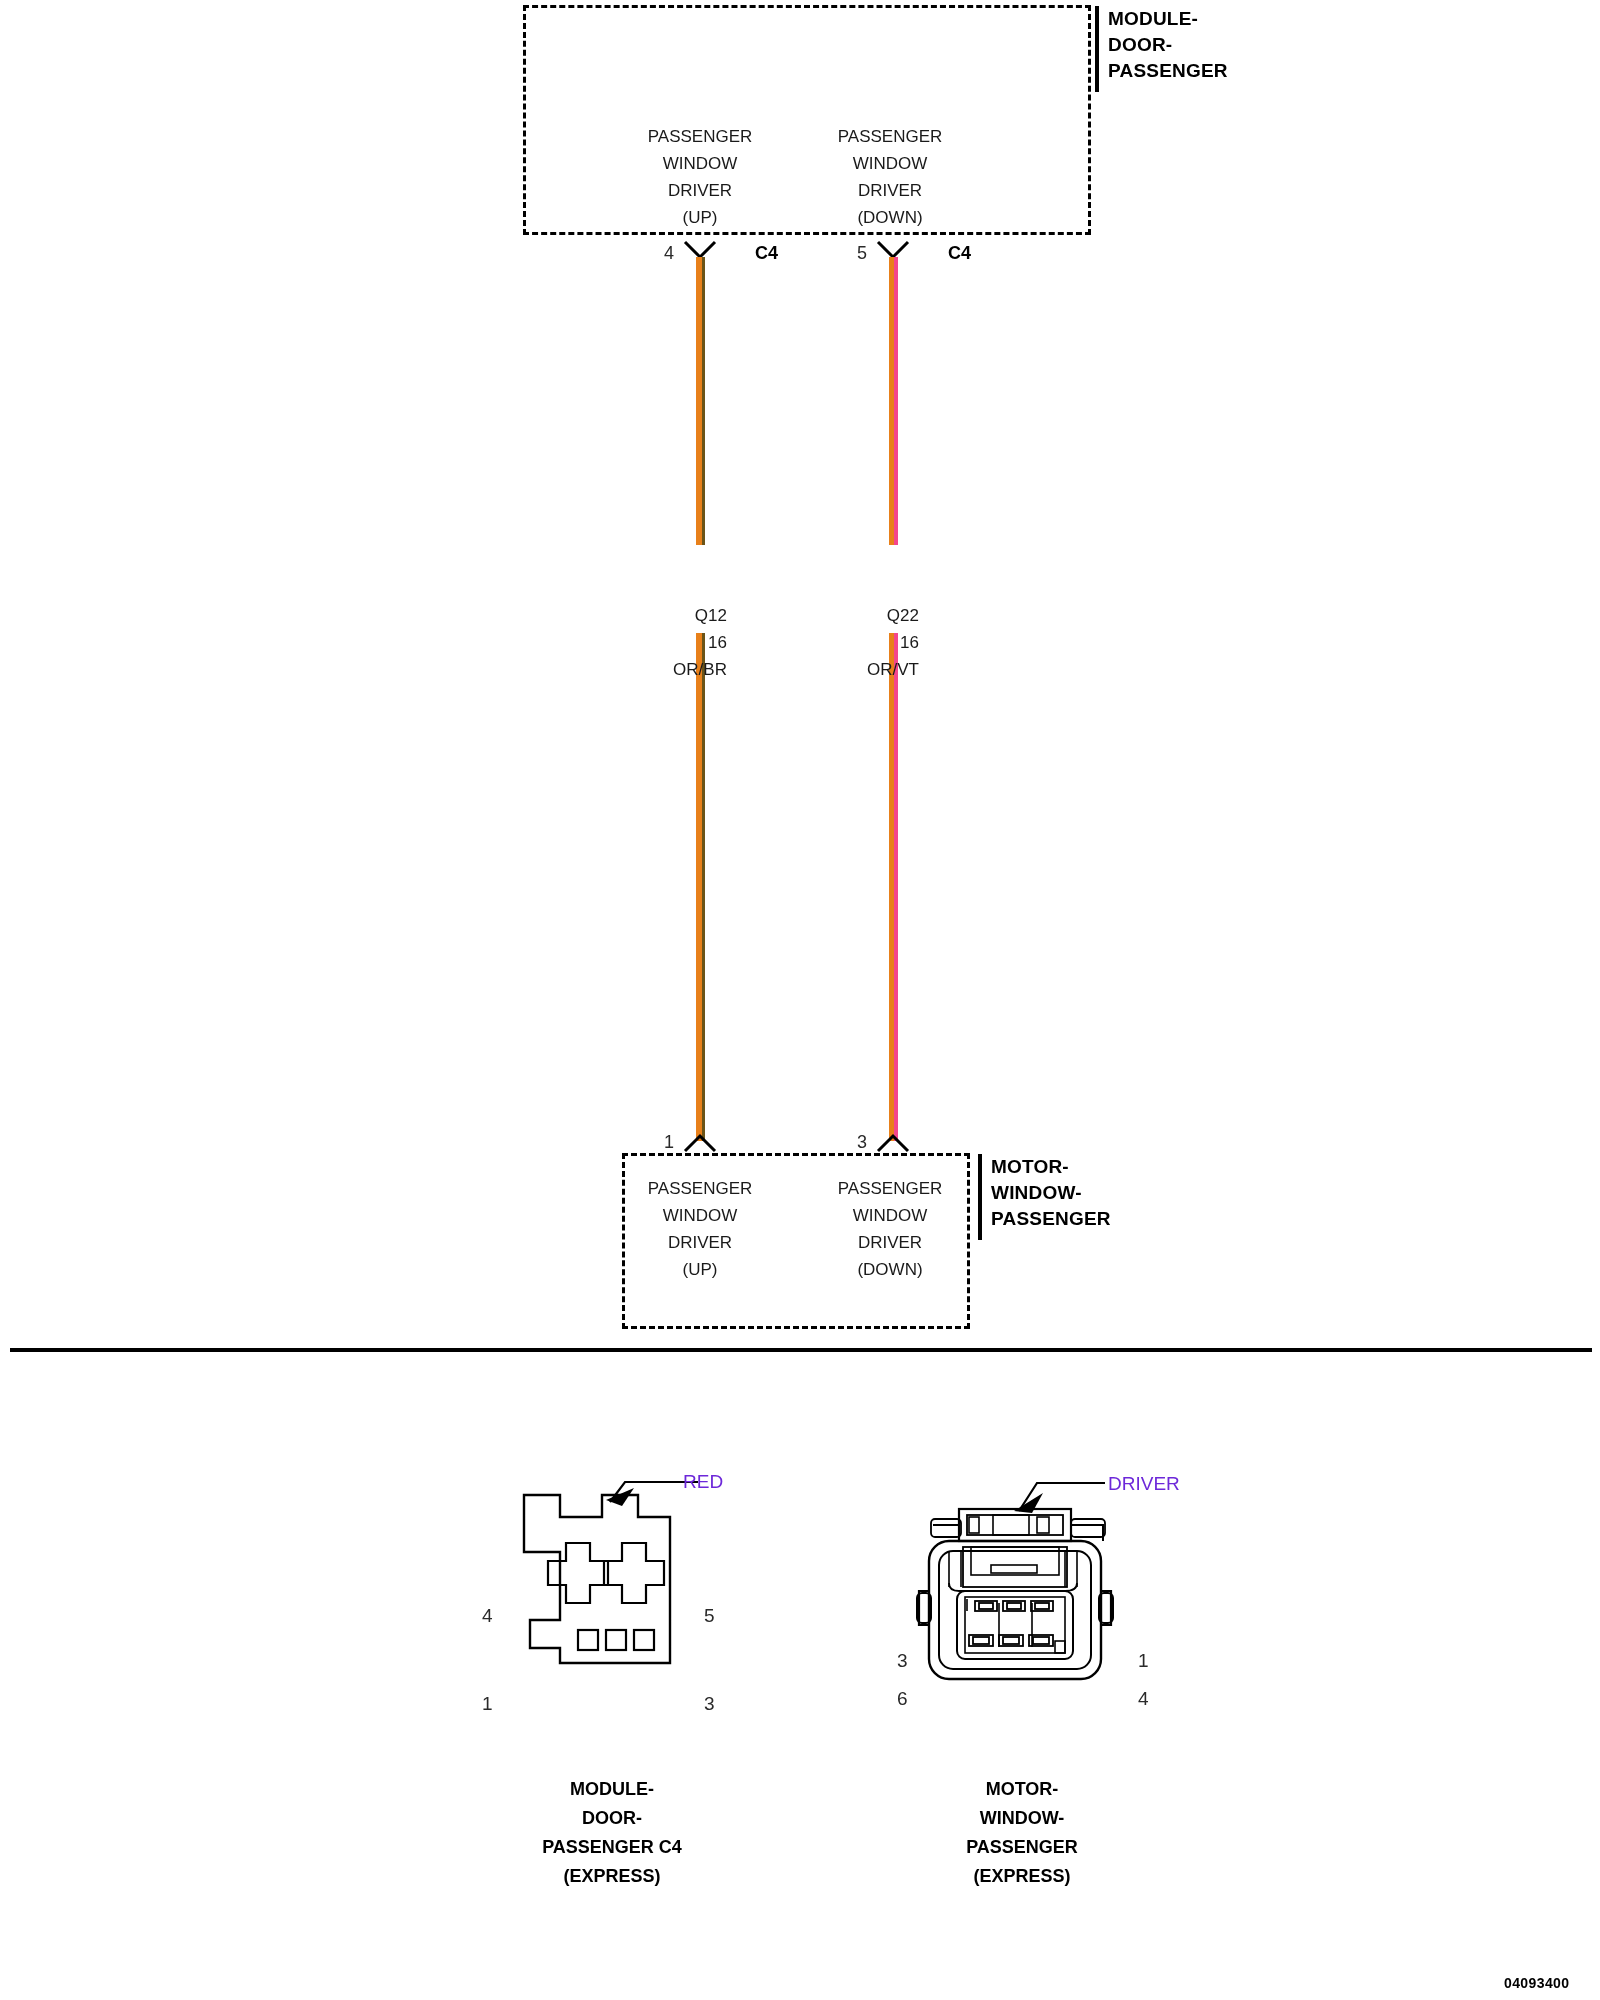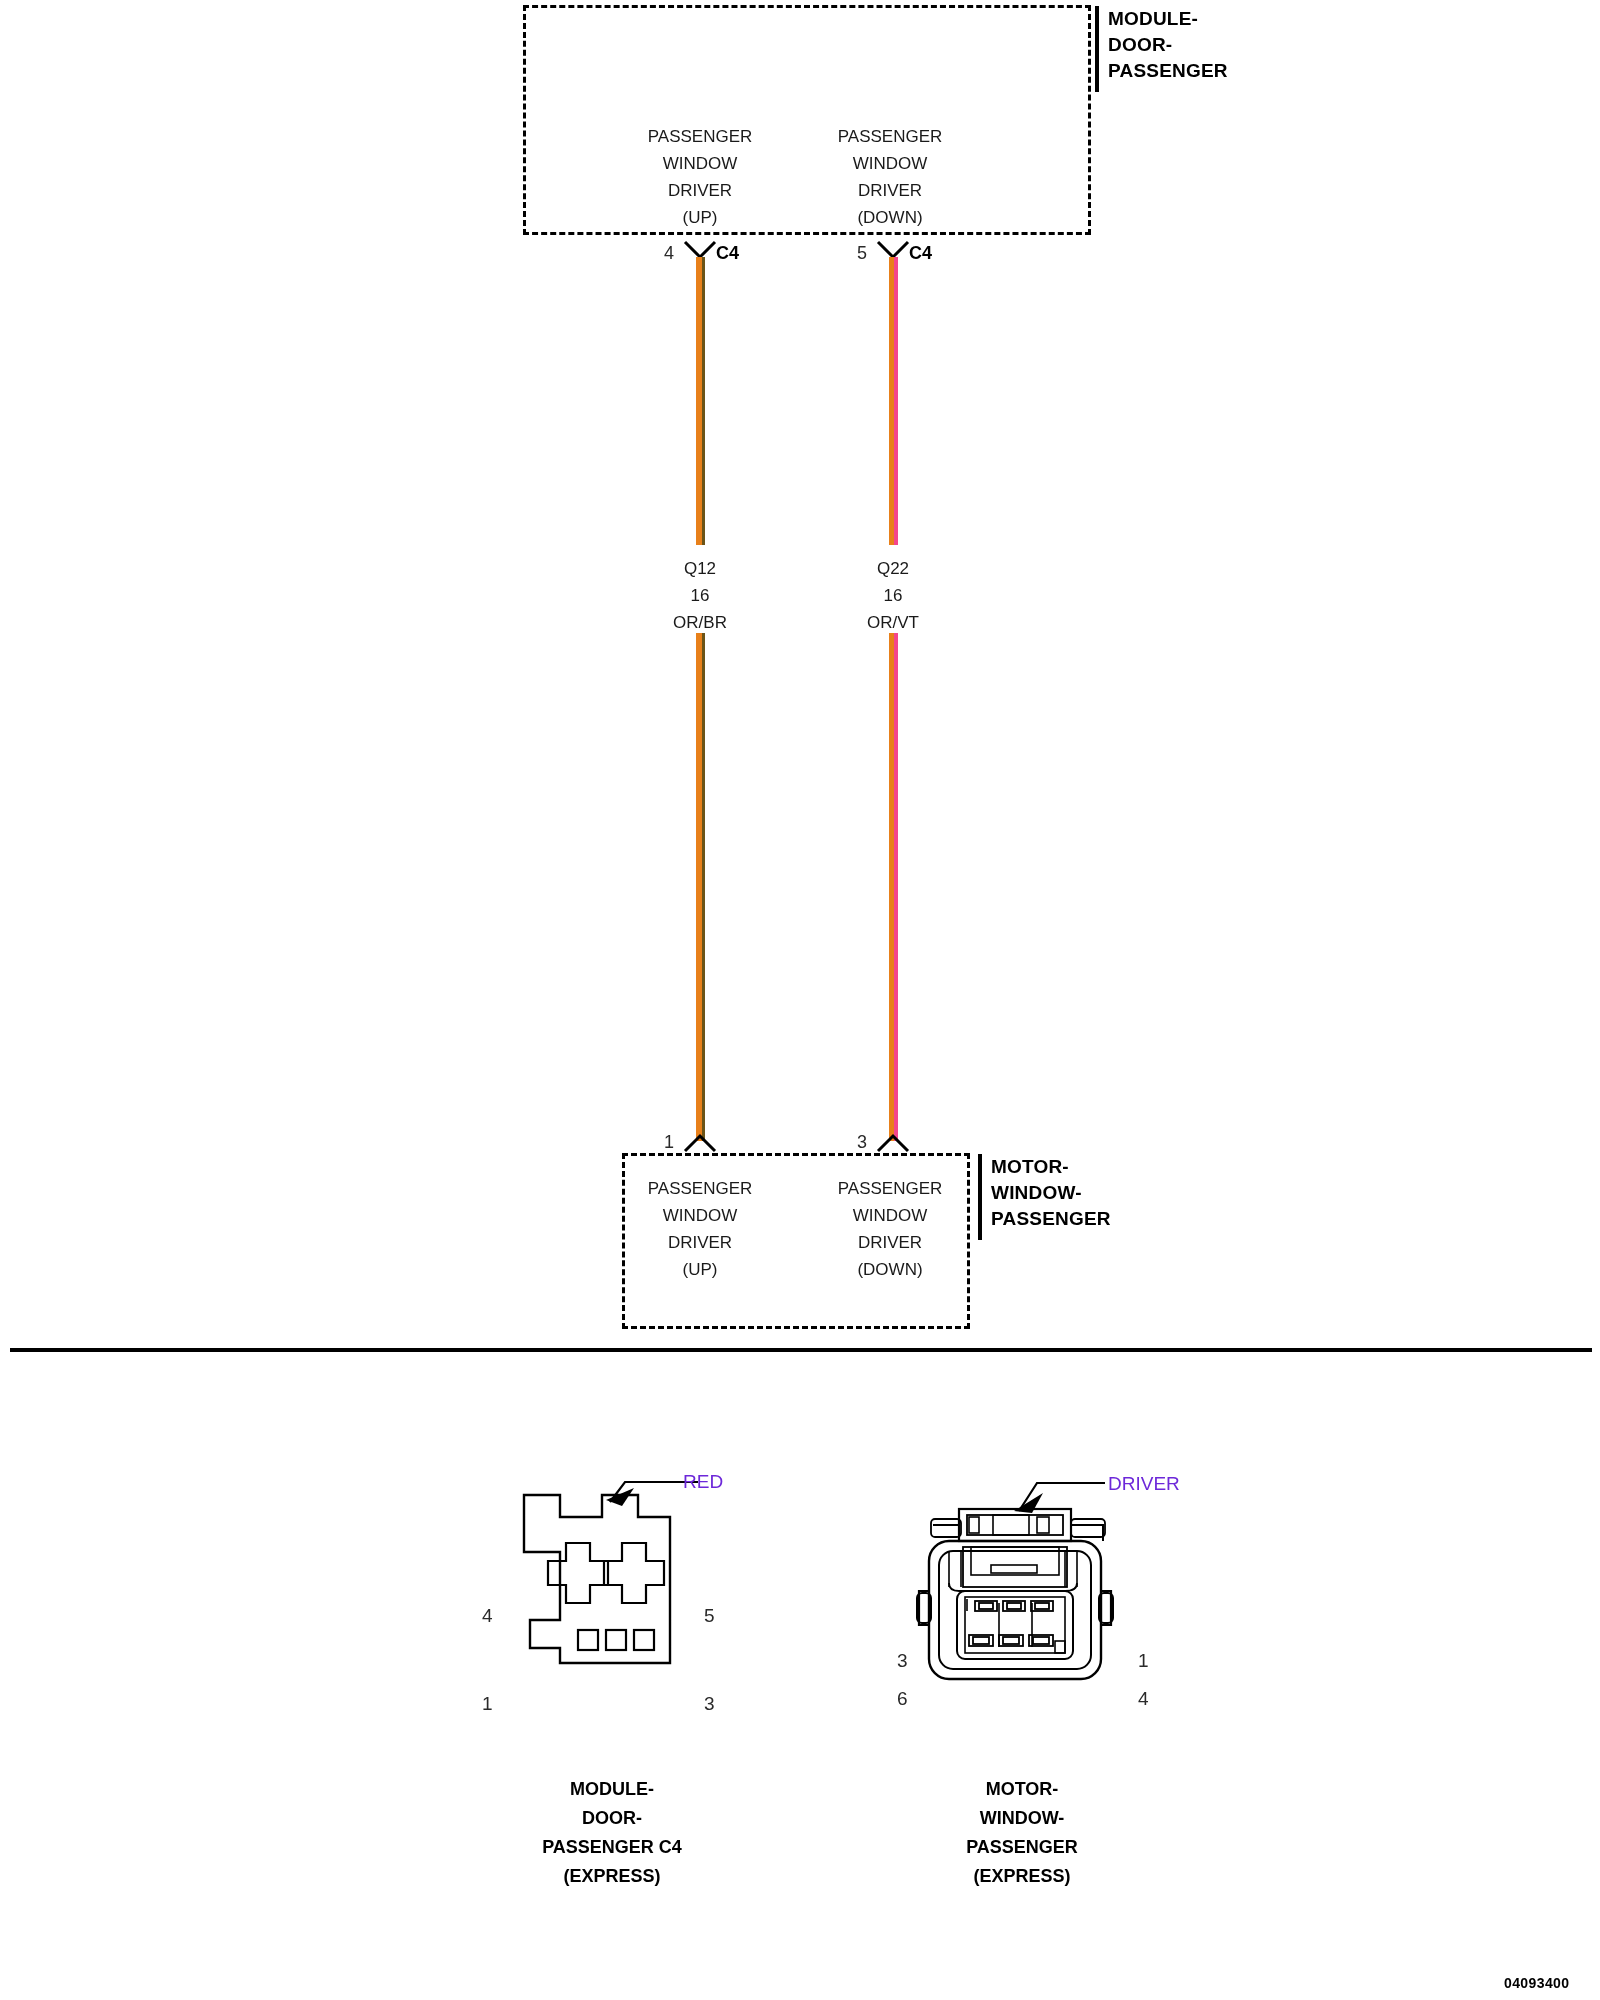--- a/index.html
+++ b/index.html
@@ -71,39 +71,41 @@
     font-size: 18px;
     color: #2a2a2a;
     text-align: right;
     white-space: nowrap;
   }
   .conn-code {
     position: absolute;
     font-size: 18px;
     font-weight: bold;
     white-space: nowrap;
+    margin-left: 39px;
   }
 
   
   .wire {
     position: absolute;
     display: flex;
     flex-direction: row;
   }
   .wire .strand { height: 100%; }
 
   
   .wire-label {
     position: absolute;
-    text-align: center;
+    text-align: right;
     font-size: 17px;
     line-height: 27px;
     color: #1a1a1a;
     white-space: nowrap;
     transform: translateX(-50%);
+    margin-top: 47px;
   }
 
   
   .divider {
     position: absolute;
     background: #000000;
   }
 
   
   .conn-caption {

